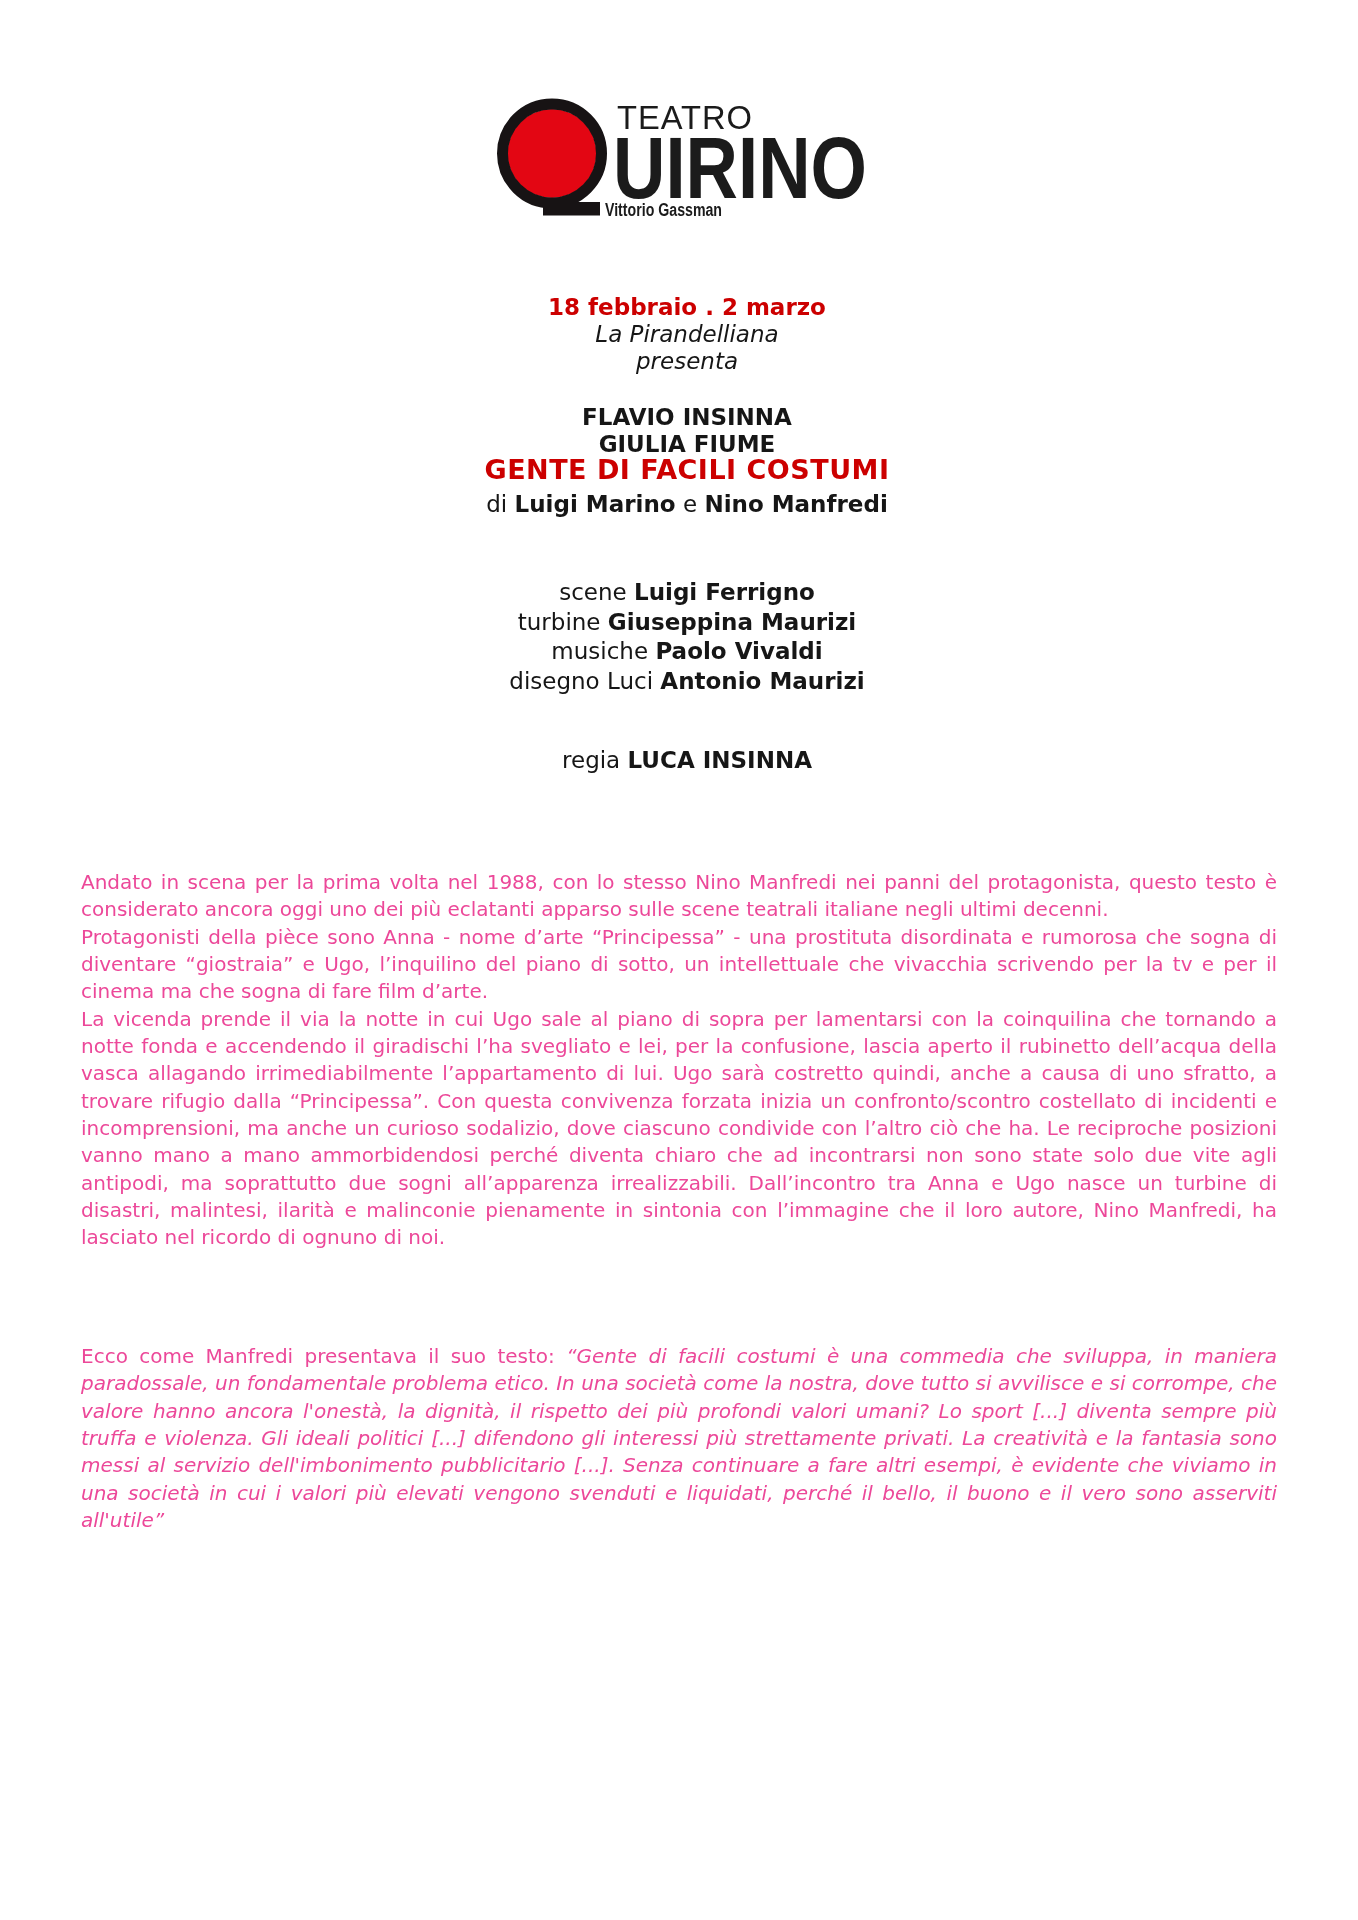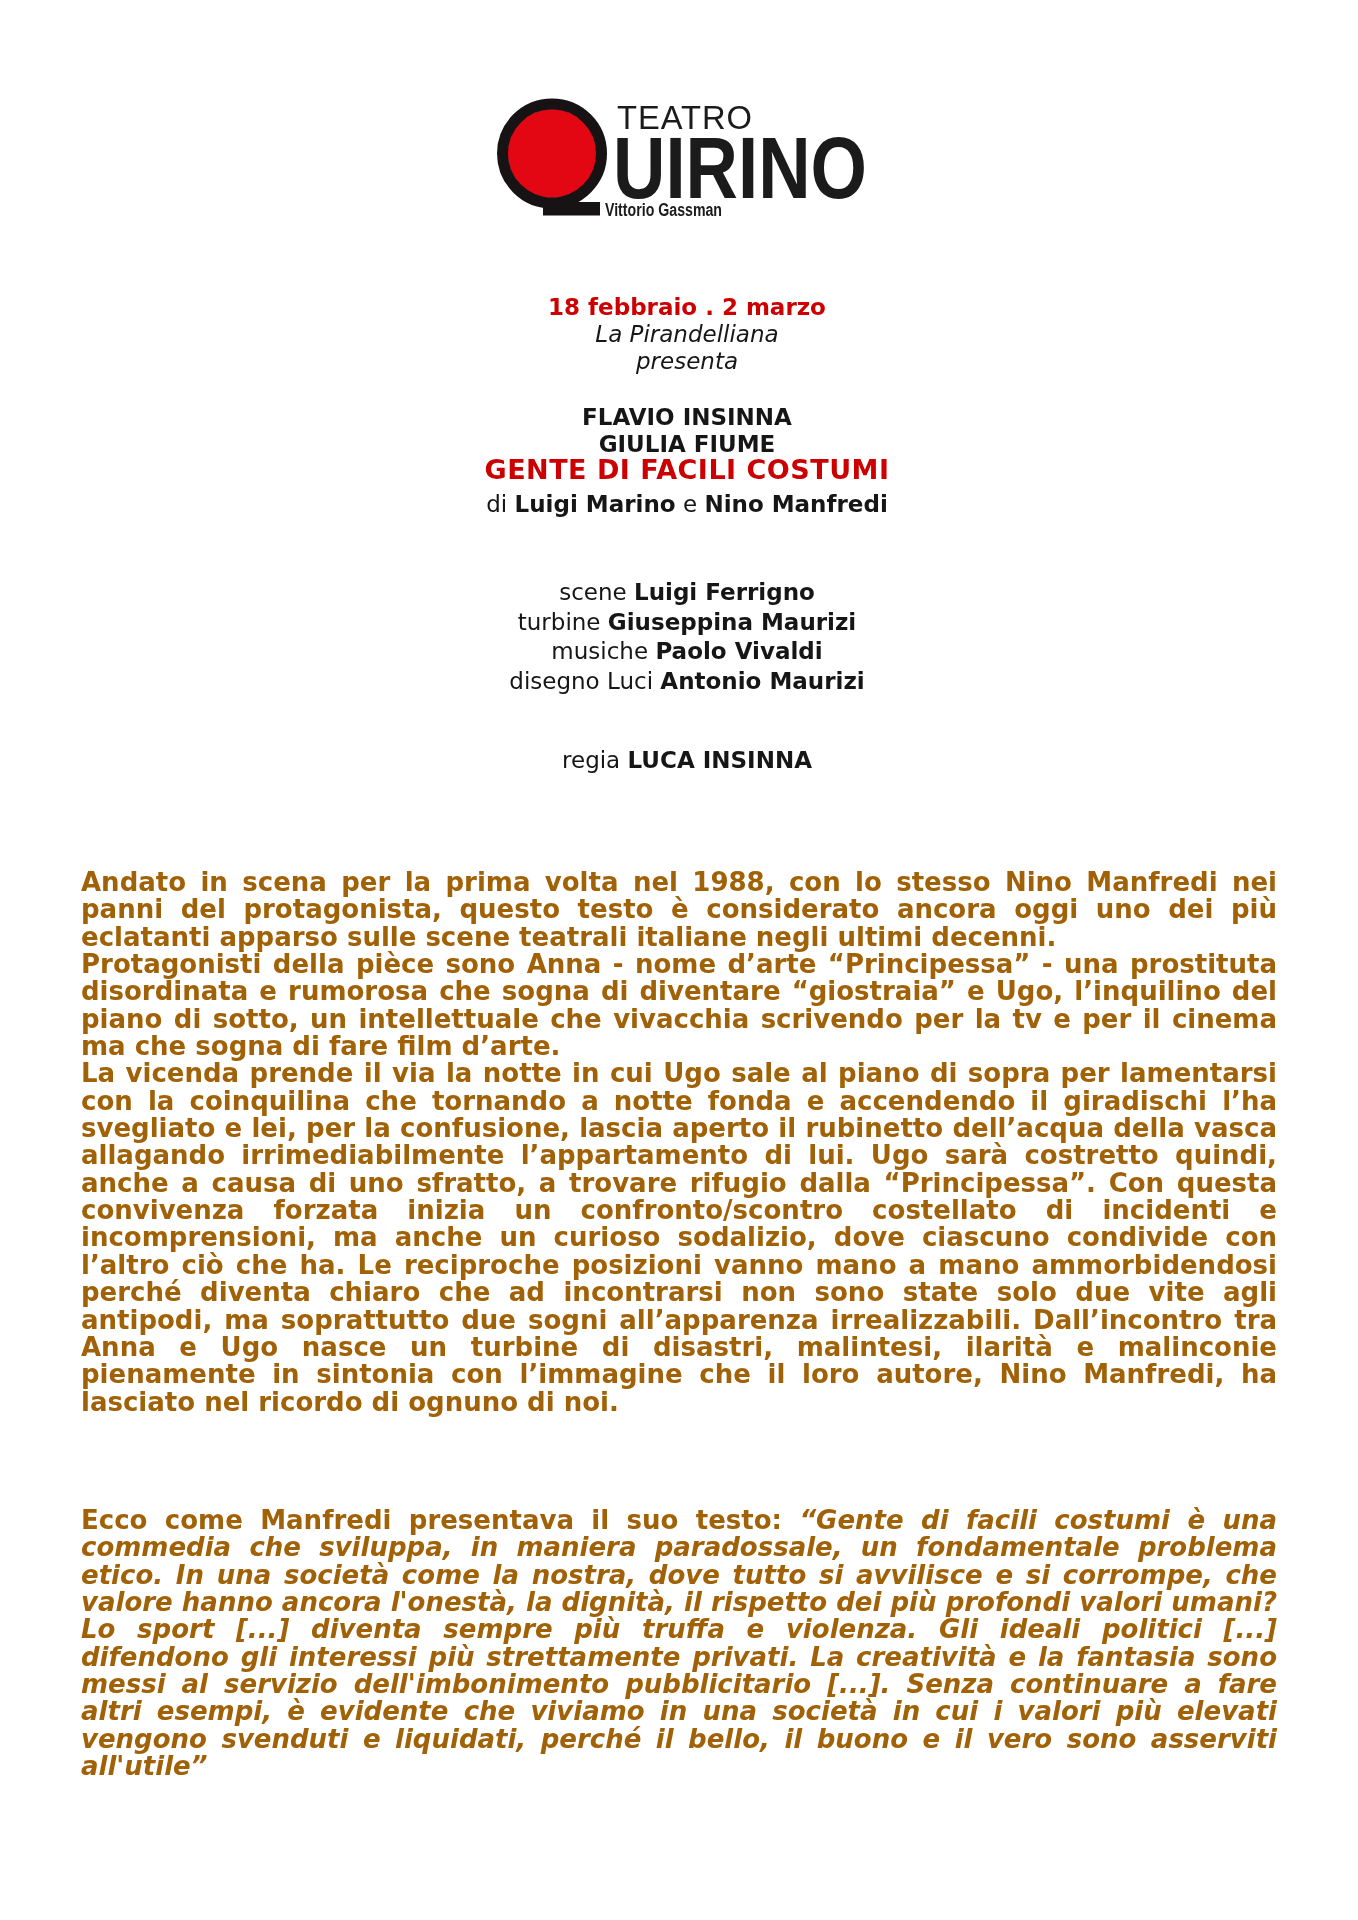--- a/index.html
+++ b/index.html
@@ -25,22 +25,22 @@
   .red    { color:#cc0000; }
   .show-title { font-size:27px; font-weight:bold; color:#cc0000; letter-spacing:0.5px; }
   .credits-block {
     position:absolute; top:578px; left:0; width:1358px;
     text-align:center; transform:translateX(8px);
     font-size:23px; line-height:29.7px;
   }
   
   .body-text {
     position:absolute; top:869px; left:81px; width:1196px;
-    font-size:26px; line-height:27.35px;
-    text-align:justify; color:#a16207;font-weight:bold;
+    font-size:20px; line-height:27.35px;
+    text-align:justify; color:#ec4899;
   }
   .body-text p { margin:0; }
   .body-text p.quote { margin-top:91px; }
 </style>
 </head>
 <body>
 
 <div class="page">
 
   <svg class="logo" viewBox="0 0 375 130" aria-hidden="true">

